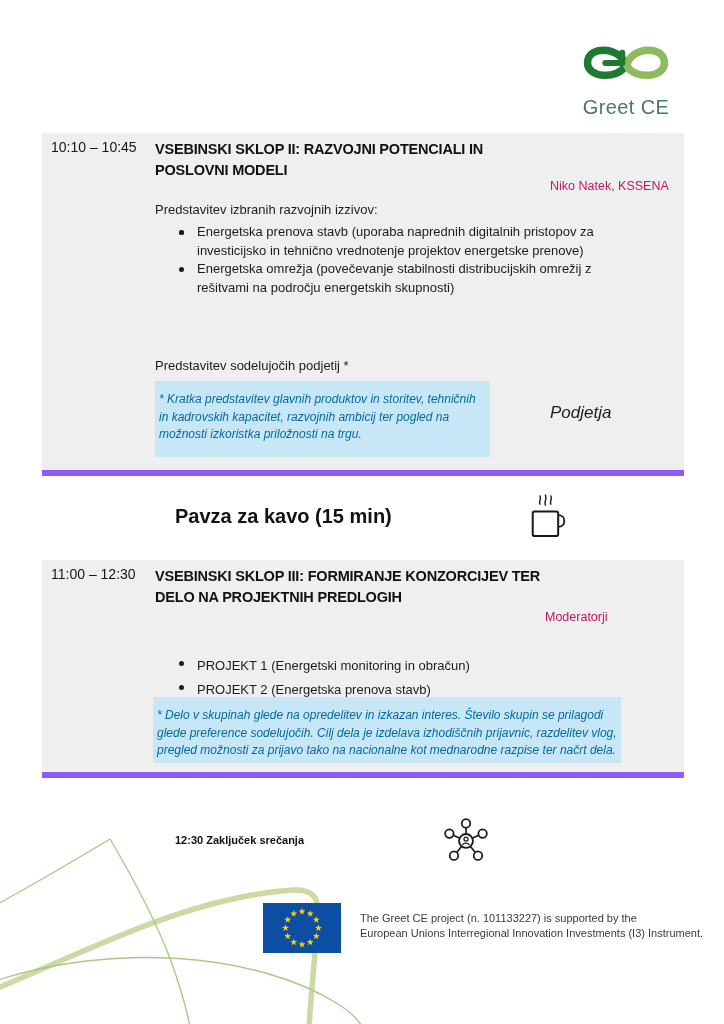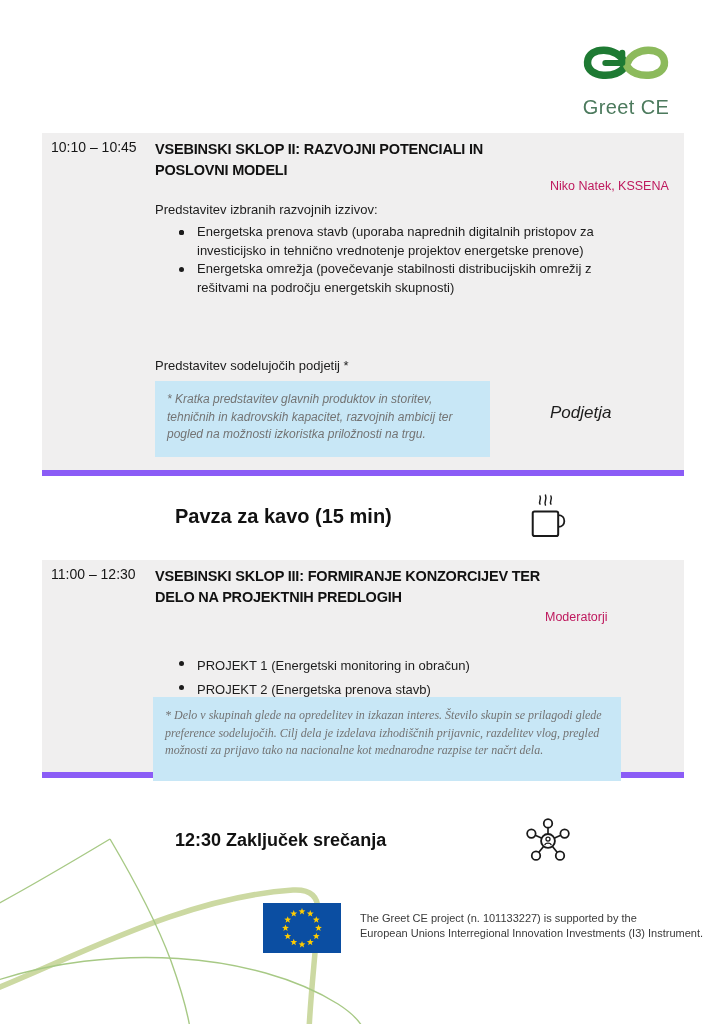--- a/index.html
+++ b/index.html
@@ -23,31 +23,31 @@
   .intro{margin-top:21px;font-size:13px;}
   .speaker{position:absolute;font-size:12.5px;color:#be185d;}
   .speaker1{left:508px;top:46px;}
   .speaker2{left:503px;top:50px;}
   ul.bullets{list-style:none;margin:6px 0 0 0;padding:0;}
   ul.bullets li{position:relative;padding-left:42px;font-size:13px;line-height:18.5px;max-width:400px;}
   ul.bullets li .dot{position:absolute;left:24px;top:7px;width:5px;height:5px;border-radius:50%;background:#1c1c1c;}
   .block2 ul.bullets{margin-top:46px;}
   .block2 ul.bullets li{line-height:24px;}
   .subheading{position:absolute;left:113px;top:225px;font-size:13px;}
-  .notebox{position:absolute;background:#c8e7f6;font-style:italic;font-size:12px;line-height:17.5px;color:#737373;padding:10px 12px;box-sizing:border-box;}
+  .notebox{position:absolute;background:#c8e7f6;font-style:italic;font-size:12px;line-height:17.5px;color:#0369a1;padding:10px 4px;box-sizing:border-box;}
   .notebox1{left:113px;top:248px;width:335px;height:76px;}
-  .notebox2{left:111px;top:137px;width:468px;height:84px;font-family:Liberation Serif, serif;}
+  .notebox2{left:111px;top:137px;width:468px;height:66px;}
   .side-label1{position:absolute;left:508px;top:270px;font-size:17px;font-style:italic;}
   
   .coffee-break{position:absolute;left:175px;top:488px;height:56px;display:flex;align-items:center;}
   .break-label{font-size:20px;font-weight:bold;color:#111;}
   .coffee-break svg{margin-left:138px;}
   
   .closing{position:absolute;left:175px;top:814px;height:52px;display:flex;align-items:center;}
-  .closing-label{font-size:18px;font-weight:bold;color:#111;}
+  .closing-label{font-size:11px;font-weight:bold;color:#111;}
   .closing svg{margin-left:138px;}
   
   .eu-flag{position:absolute;left:263px;top:903px;width:78px;height:50px;}
   .credit{position:absolute;left:360px;top:911px;font-size:11px;line-height:15px;color:#3a3a3a;}
 </style>
 </head>
 <body>
 
 <div class="page">
 

